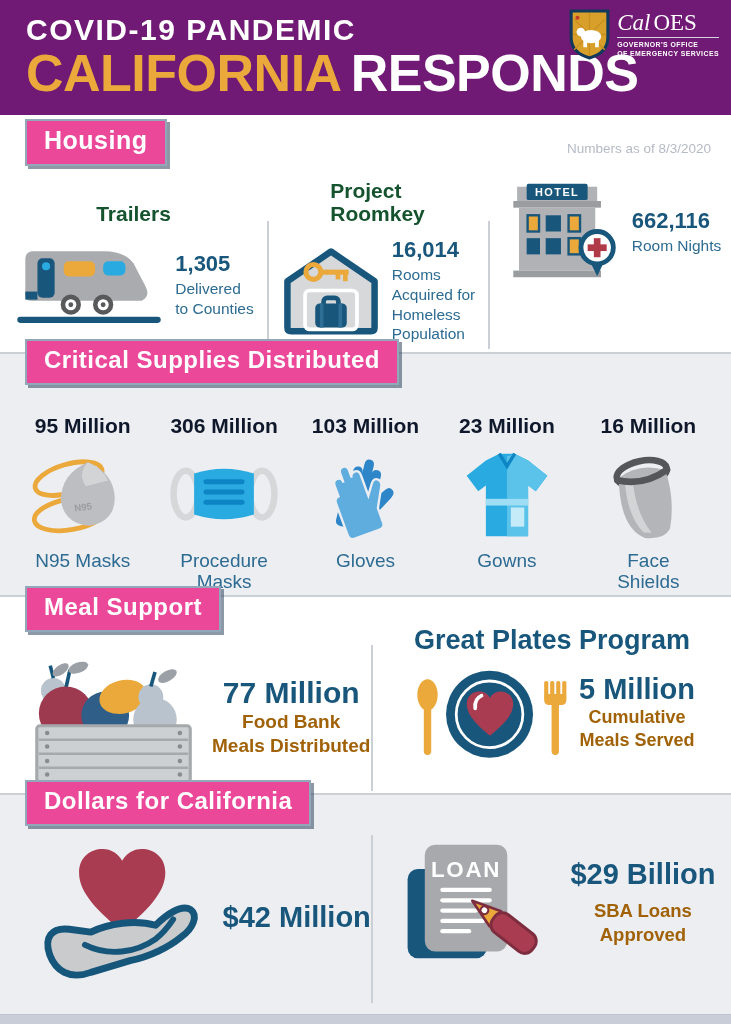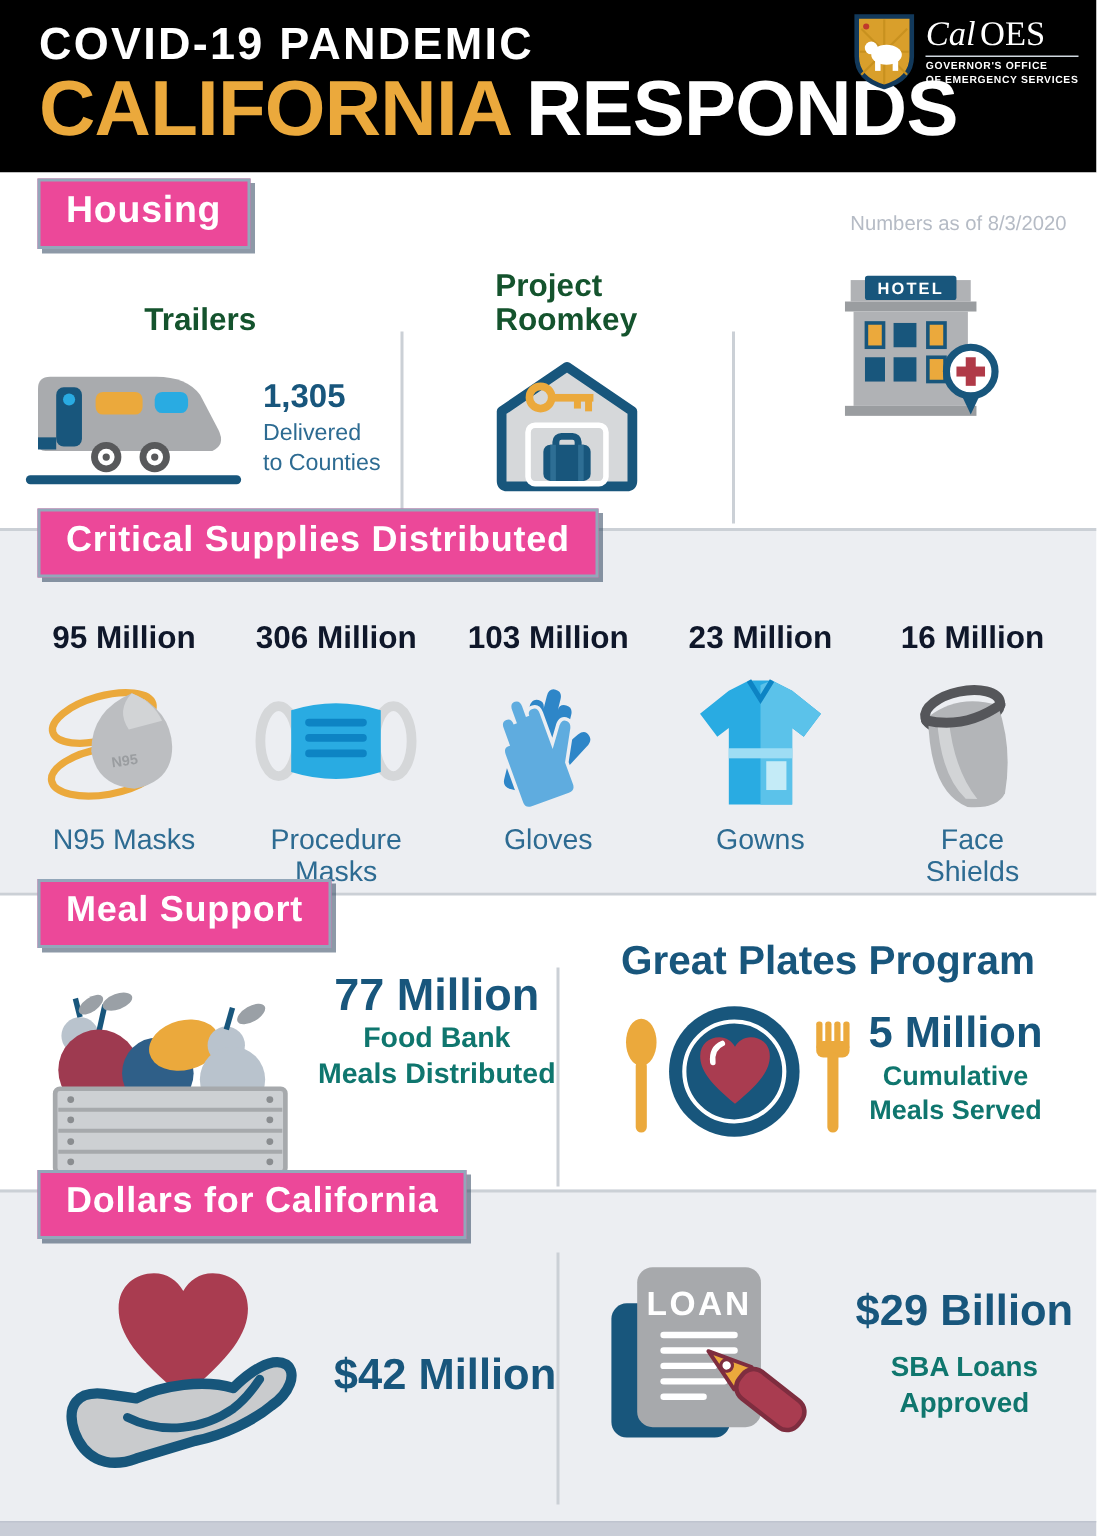--- a/index.html
+++ b/index.html
@@ -1,20 +1,20 @@
 <!DOCTYPE html>
 <html><head>
 <meta charset="utf-8">
 <style>
   * { margin:0; padding:0; box-sizing:border-box; }
   body { background:#ffffff; font-family:"Liberation Sans", sans-serif; }
   .page { position:relative; width:731px; height:1024px; margin:0 auto; background:#ffffff; overflow:hidden; }
 
   
-  .hdr { position:relative; height:115px; background:#000000; color:#fff; padding:13px 0 0 26px; }
+  .hdr { position:relative; height:115px; background:#701a75; color:#fff; padding:13px 0 0 26px; }
   .hdr-line1 { font-size:30px; font-weight:bold; letter-spacing:1.5px; }
   .hdr-line2 { font-size:52px; font-weight:bold; line-height:1.02; letter-spacing:-0.5px; white-space:nowrap; }
   .gold { color:#EBA93C; }
   .hdr-line2 .white { margin-left:9px; }
   .logo { position:absolute; top:9px; right:12px; display:flex; gap:7px; align-items:flex-start; }
   .logo-text { padding-top:2px; }
   .logo-brand { font-family:"Liberation Serif", serif; font-size:23px; line-height:1; color:#fff; border-bottom:1px solid #cfd8e0; padding-bottom:3px; margin-bottom:3px; }
   .logo-cal { font-style:italic; margin-right:3px; }
   .logo-tag { font-size:6.9px; font-weight:bold; letter-spacing:.45px; line-height:1.3; color:#fff; }
 
@@ -43,23 +43,23 @@
   .sup-col { flex:1; text-align:center; }
   .sup-val { font-size:21px; font-weight:bold; color:#0f172a; }
   .sup-ico { height:104px; display:flex; align-items:center; justify-content:center; margin-top:5px; }
   .sup-name { font-size:19px; color:#2D6B92; line-height:1.12; white-space:pre-line; margin-top:3px; }
 
   
   .meals { height:198px; background:#fff; border-top:2px solid #CBD0D6; }
   .meals .tag { top:-11px; font-size:24px; }
   .half-l { position:absolute; left:0; top:0; width:371px; height:100%; }
   .half-r { position:absolute; left:373px; top:0; width:358px; height:100%; }
-  .meal-row { display:flex; gap:4px; padding:50px 0 0 18px; }
+  .meal-row { display:flex; align-items:center; gap:4px; padding:50px 0 0 18px; }
   .big-val { font-size:30px; font-weight:bold; color:#18567C; }
-  .bold-desc { font-size:19px; font-weight:bold; color:#0f766e; line-height:1.25; white-space:pre-line; }
+  .bold-desc { font-size:19px; font-weight:bold; color:#a16207; line-height:1.25; white-space:pre-line; }
   .gp-title { text-align:center; font-size:27px; font-weight:bold; color:#18567C; margin-top:28px; }
   .gp-row { display:flex; align-items:center; justify-content:center; gap:8px; margin-top:2px; }
   .center-txt { text-align:center; }
 
   
   .dollars { height:221px; background:#ECEEF2; border-top:2px solid #CBD0D6; }
   .dollars .tag { top:-15px; font-size:24px; }
   .dol-row { display:flex; align-items:center; gap:12px; padding:46px 0 0 34px; }
   .dol-row-r { display:flex; align-items:center; gap:14px; padding:40px 0 0 26px; }
   .gap-top { margin-top:26px; }
@@ -141,20 +141,27 @@
             <circle cx="36" cy="30" r="8" fill="none" stroke="#EBA93C" stroke-width="5.5"></circle>
             <rect x="43" y="27.5" width="31" height="5.5" fill="#EBA93C"></rect>
             <rect x="60" y="32" width="5" height="6" fill="#EBA93C"></rect>
             <rect x="68" y="32" width="5" height="8" fill="#EBA93C"></rect>
             <rect x="27" y="50" width="56" height="42" rx="5" fill="#D6D8DA" stroke="#fff" stroke-width="4"></rect>
             <rect x="47" y="58" width="16" height="12" rx="4" fill="none" stroke="#18567C" stroke-width="5"></rect>
             <rect x="38" y="64" width="34" height="26" rx="5" fill="#18567C"></rect>
             <rect x="43" y="64" width="4" height="26" fill="#2E6E94"></rect>
             <rect x="63" y="64" width="4" height="26" fill="#2E6E94"></rect>
           </svg>
+          <div>
+            <div class="val">16,014</div>
+            <div class="desc">Rooms
+Acquired for
+Homeless
+Population</div>
+          </div>
         </div>
       </div>
 
       <div class="hz-col" style="width:243px;">
         <div class="hz-row">
           <svg width="124" height="101" viewBox="0 0 130 106">
             <rect x="20" y="6" width="84" height="15" fill="#B0B2B5"></rect>
             <rect x="30" y="3" width="64" height="17" rx="2" fill="#18567C"></rect>
             <text x="62" y="16" text-anchor="middle" font-size="11.5" font-weight="bold" fill="#fff" letter-spacing="1.5">HOTEL</text>
             <rect x="16" y="21" width="92" height="7" fill="#9A9DA0"></rect>
@@ -166,20 +173,24 @@
             <rect x="50" y="60" width="16" height="17" fill="#18567C"></rect>
             <rect x="74" y="60" width="12" height="17" fill="#EBA93C" stroke="#18567C" stroke-width="2.5"></rect>
             <rect x="16" y="94" width="92" height="7" fill="#9A9DA0"></rect>
             <g transform="translate(104,70)">
               <path d="M-9,11 L0,30 L9,11 Z" fill="#18567C"></path>
               <circle r="17" fill="#fff" stroke="#18567C" stroke-width="5"></circle>
               <rect x="-3.5" y="-10" width="7" height="20" fill="#B03A48"></rect>
               <rect x="-10" y="-3.5" width="20" height="7" fill="#B03A48"></rect>
             </g>
           </svg>
+          <div>
+            <div class="val">662,116</div>
+            <div class="desc">Room Nights</div>
+          </div>
         </div>
       </div>
 
     </div>
   </section>
 
   <section class="sec supplies">
     <div class="tag">Critical Supplies Distributed</div>
     <div class="sup-cols">
 

